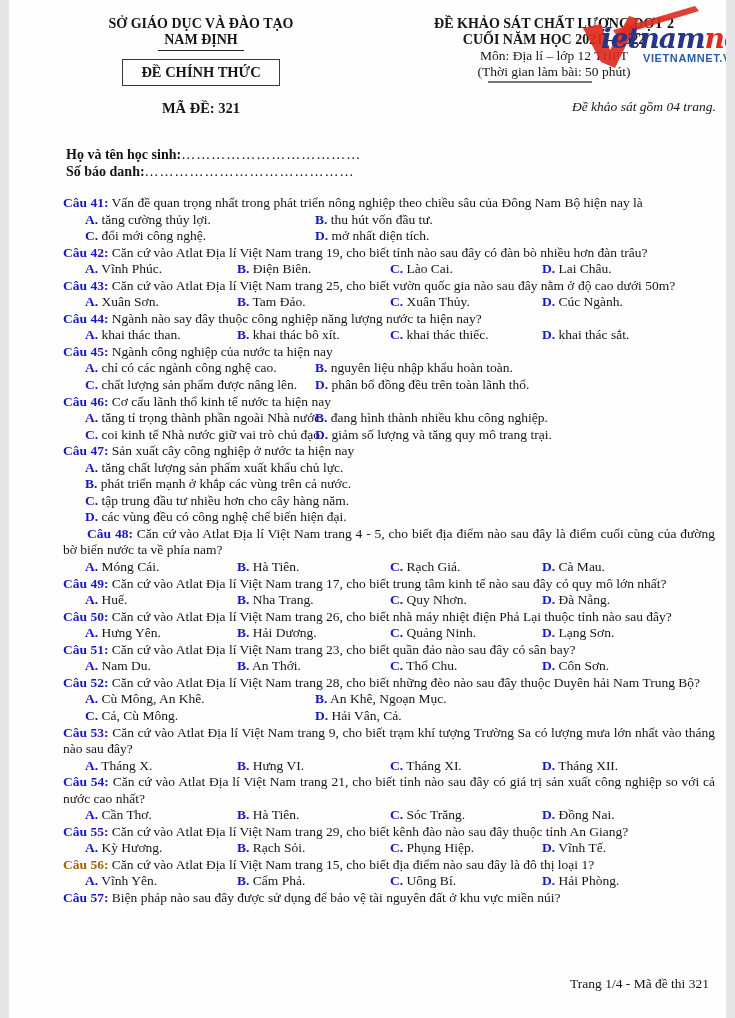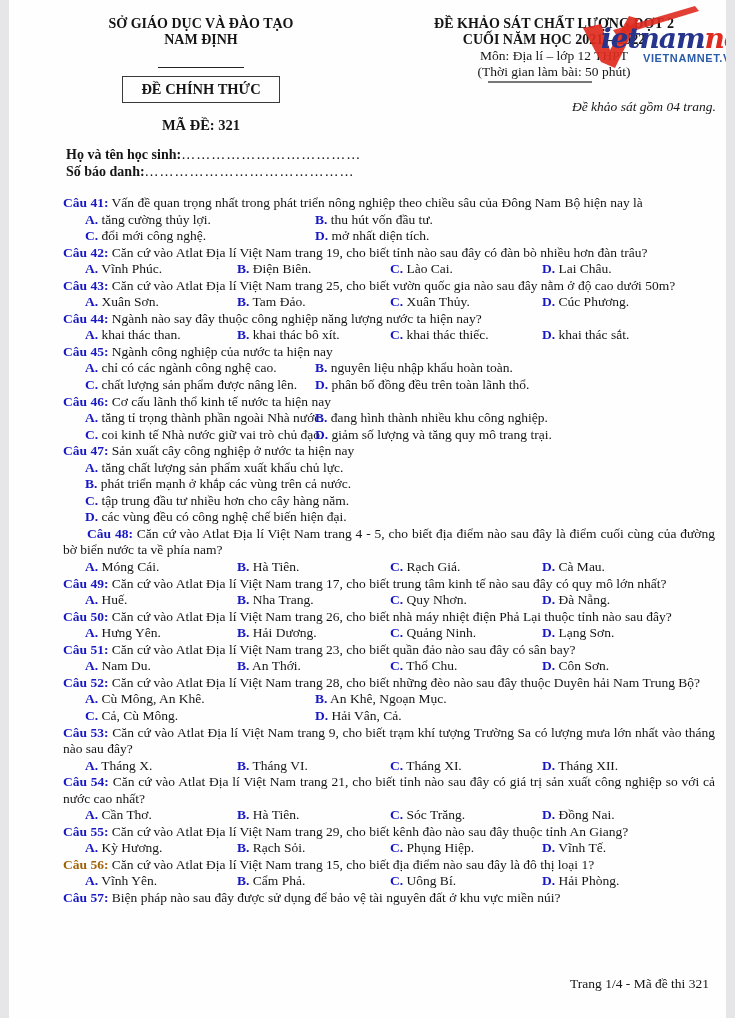--- a/index.html
+++ b/index.html
@@ -8,21 +8,21 @@
     background:#fefefe; overflow:hidden;
     font-family:"Liberation Serif", serif; font-size:13.5px; color:#151515;
   }
   .scan-edge { position:absolute; top:0; bottom:0; width:9px; background:#e6e6e8; z-index:5; }
   .scan-edge.left { left:0; } .scan-edge.right { right:0; }
 
   .header { position:absolute; top:16px; left:0; right:0; }
   .header-left { position:absolute; left:70px; width:262px; text-align:center; }
   .header-left .dept { font-weight:bold; font-size:14px; }
   .header-left .prov { font-weight:bold; font-size:14px; display:inline-block;
-    border-bottom:1.5px solid #222; padding:0 6px 19px; }
+    border-bottom:1.5px solid #222; padding:0 6px 2px; }
   .exam-type-box { display:inline-block; border:1.5px solid #3a3a3a;
     padding:4px 18px; margin-top:8px; font-weight:bold; font-size:14.5px; }
   .exam-code { font-weight:bold; font-size:14.5px; margin-top:14px; }
 
   .header-right { position:absolute; left:388px; width:332px; text-align:center; }
   .header-right .t1, .header-right .t2 { font-weight:bold; font-size:14px; }
   .header-right .t3, .header-right .t4 { font-size:13.5px; }
   .duration-underline { width:104px; border-bottom:2px solid #777;
     margin:1px auto 0; transform:translateX(-14px); }
   .pages-note { text-align:right; font-style:italic; margin-top:16px; padding-right:4px; }
@@ -115,21 +115,21 @@
           <div class="opt"><span class="opt-label" style="color: rgb(23, 23, 196);">C.</span> <span>Lào Cai.</span></div>
           <div class="opt"><span class="opt-label" style="color: rgb(23, 23, 196);">D.</span> <span>Lai Châu.</span></div>
         </div>
       </div>
       <div class="question">
         <div class="q-text"><span class="q-num" style="color: rgb(23, 23, 196);">Câu 43:</span> <span>Căn cứ vào Atlat Địa lí Việt Nam trang 25, cho biết vườn quốc gia nào sau đây nằm ở độ cao dưới 50m?</span></div>
         <div class="options four">
           <div class="opt"><span class="opt-label" style="color: rgb(23, 23, 196);">A.</span> <span>Xuân Sơn.</span></div>
           <div class="opt"><span class="opt-label" style="color: rgb(23, 23, 196);">B.</span> <span>Tam Đảo.</span></div>
           <div class="opt"><span class="opt-label" style="color: rgb(23, 23, 196);">C.</span> <span>Xuân Thủy.</span></div>
-          <div class="opt"><span class="opt-label" style="color: rgb(23, 23, 196);">D.</span> <span>Cúc Phương.</span></div>
+          <div class="opt"><span class="opt-label" style="color: rgb(23, 23, 196);">D.</span> <span>Cúc Ngành.</span></div>
         </div>
       </div>
       <div class="question">
         <div class="q-text"><span class="q-num" style="color: rgb(23, 23, 196);">Câu 44:</span> <span>Ngành nào say đây thuộc công nghiệp năng lượng nước ta hiện nay?</span></div>
         <div class="options four">
           <div class="opt"><span class="opt-label" style="color: rgb(23, 23, 196);">A.</span> <span>khai thác than.</span></div>
           <div class="opt"><span class="opt-label" style="color: rgb(23, 23, 196);">B.</span> <span>khai thác bô xít.</span></div>
           <div class="opt"><span class="opt-label" style="color: rgb(23, 23, 196);">C.</span> <span>khai thác thiếc.</span></div>
           <div class="opt"><span class="opt-label" style="color: rgb(23, 23, 196);">D.</span> <span>khai thác sắt.</span></div>
         </div>
@@ -203,21 +203,21 @@
           <div class="opt"><span class="opt-label" style="color: rgb(23, 23, 196);">A.</span> <span>Cù Mông, An Khê.</span></div>
           <div class="opt"><span class="opt-label" style="color: rgb(23, 23, 196);">B.</span> <span>An Khê, Ngoạn Mục.</span></div>
           <div class="opt"><span class="opt-label" style="color: rgb(23, 23, 196);">C.</span> <span>Cả, Cù Mông.</span></div>
           <div class="opt"><span class="opt-label" style="color: rgb(23, 23, 196);">D.</span> <span>Hải Vân, Cả.</span></div>
         </div>
       </div>
       <div class="question">
         <div class="q-text"><span class="q-num" style="color: rgb(23, 23, 196);">Câu 53:</span> <span>Căn cứ vào Atlat Địa lí Việt Nam trang 9, cho biết trạm khí tượng Trường Sa có lượng mưa lớn nhất vào tháng nào sau đây?</span></div>
         <div class="options four">
           <div class="opt"><span class="opt-label" style="color: rgb(23, 23, 196);">A.</span> <span>Tháng X.</span></div>
-          <div class="opt"><span class="opt-label" style="color: rgb(23, 23, 196);">B.</span> <span>Tháng VI.</span></div>
+          <div class="opt"><span class="opt-label" style="color: rgb(23, 23, 196);">B.</span> <span>Hưng VI.</span></div>
           <div class="opt"><span class="opt-label" style="color: rgb(23, 23, 196);">C.</span> <span>Tháng XI.</span></div>
           <div class="opt"><span class="opt-label" style="color: rgb(23, 23, 196);">D.</span> <span>Tháng XII.</span></div>
         </div>
       </div>
       <div class="question">
         <div class="q-text"><span class="q-num" style="color: rgb(23, 23, 196);">Câu 54:</span> <span>Căn cứ vào Atlat Địa lí Việt Nam trang 21, cho biết tỉnh nào sau đây có giá trị sản xuất công nghiệp so với cả nước cao nhất?</span></div>
         <div class="options four">
           <div class="opt"><span class="opt-label" style="color: rgb(23, 23, 196);">A.</span> <span>Cần Thơ.</span></div>
           <div class="opt"><span class="opt-label" style="color: rgb(23, 23, 196);">B.</span> <span>Hà Tiên.</span></div>
           <div class="opt"><span class="opt-label" style="color: rgb(23, 23, 196);">C.</span> <span>Sóc Trăng.</span></div>

